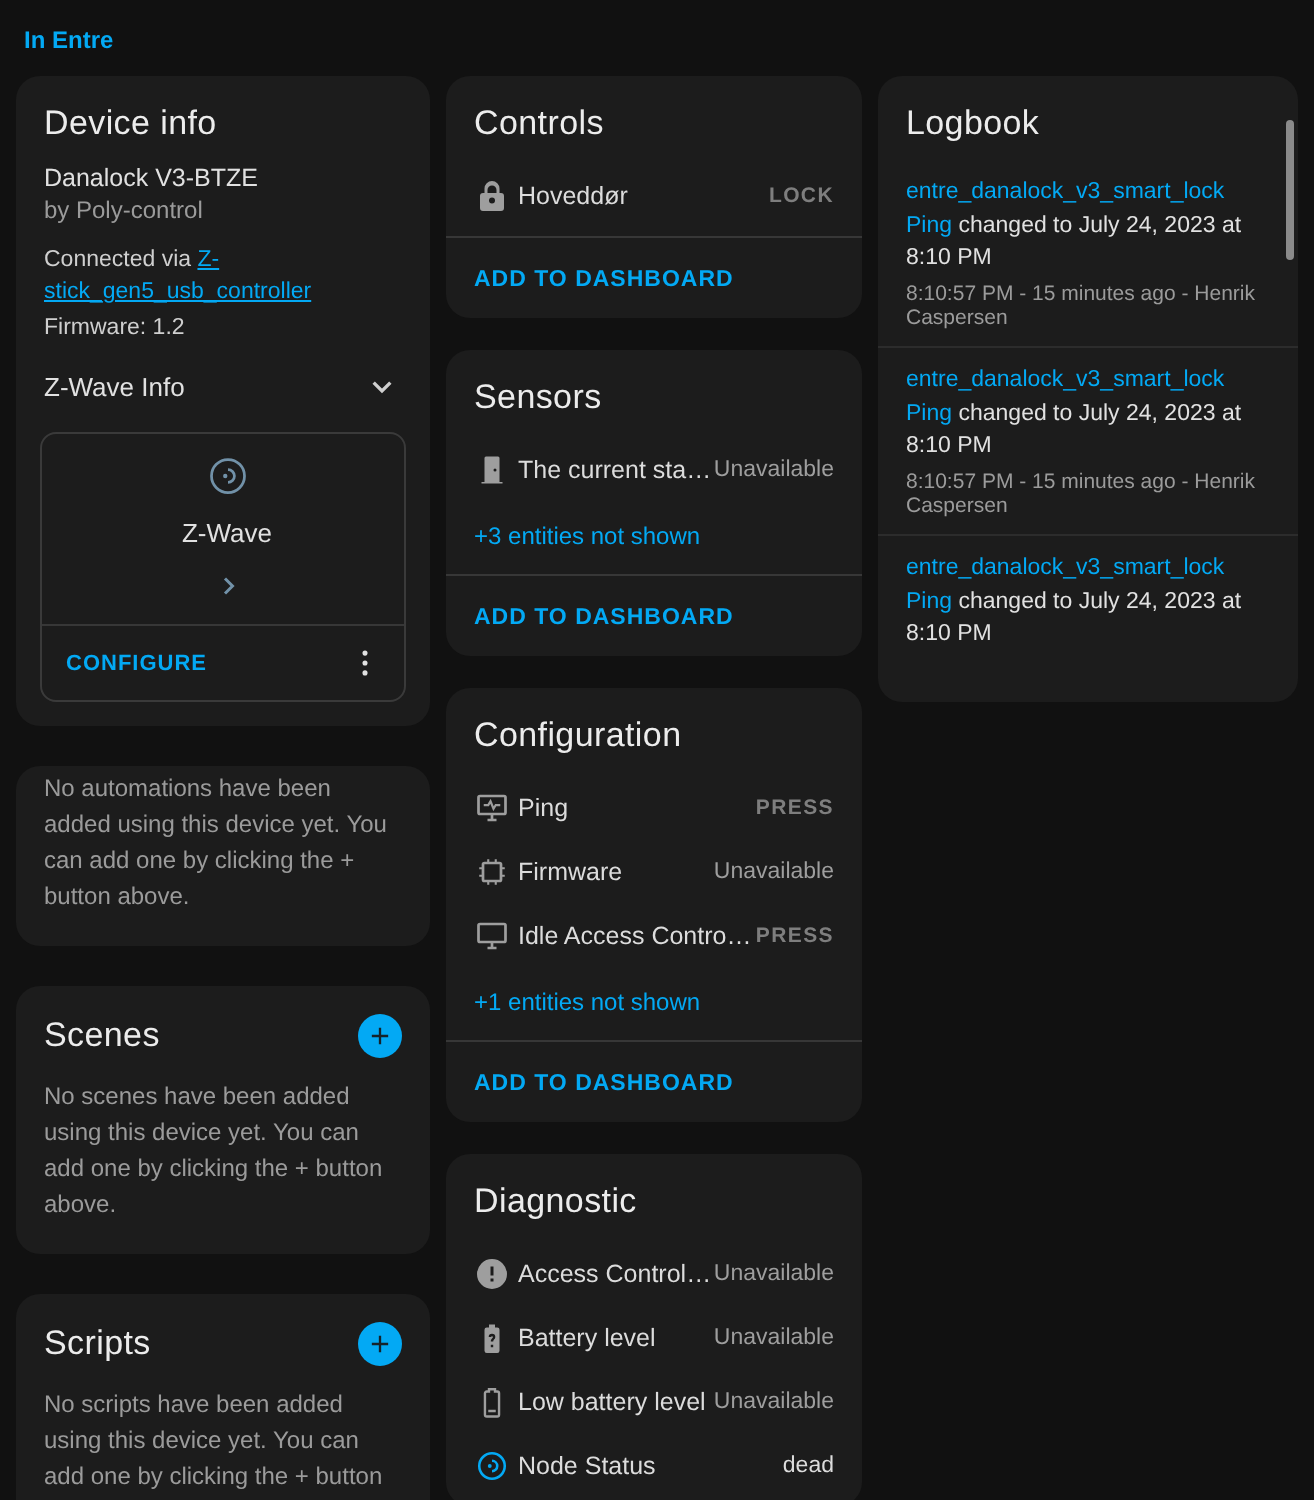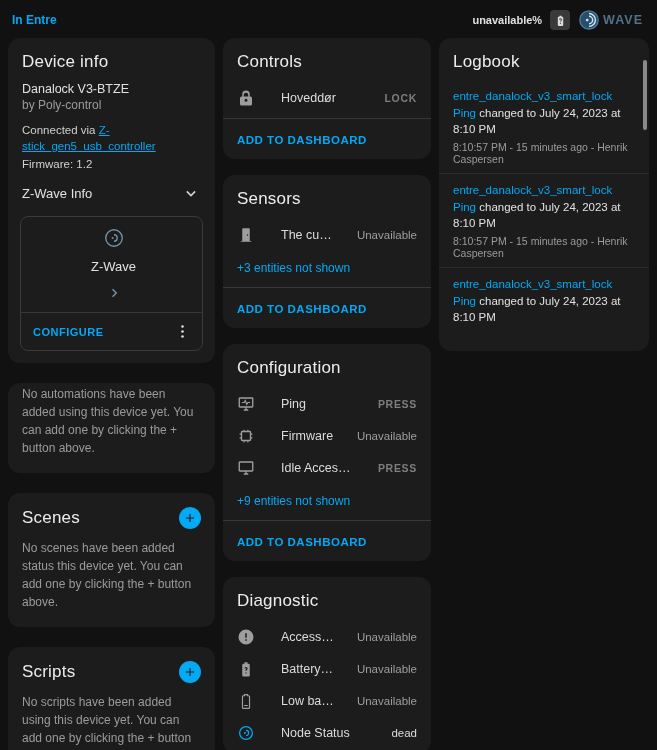--- a/index.html
+++ b/index.html
@@ -71,21 +71,21 @@
 
   
   .plus-btn {
     width: 22px; height: 22px; border-radius: 50%; background: #03a9f4;
     display: flex; align-items: center; justify-content: center; color: #15232b;
     cursor: pointer; flex: none;
   }
   .empty-text { margin: 0; padding: 2px 14px 16px; font-size: 12px; color: #9b9b9b; line-height: 1.5; }
 
   
-  .erow { display: flex; align-items: center; gap: 22px; padding: 7px 14px; }
+  .erow { display: flex; align-items: center; gap: 0; padding: 7px 14px; }
   .erow .icon { width: 22px; flex: none; display: flex; color: #9e9e9e; }
   .erow .icon.blue { color: #03a9f4; }
   .erow .ename {
     flex: 1; font-size: 12.5px; color: #dcdcdc;
     white-space: nowrap; overflow: hidden; text-overflow: ellipsis;
   }
   .erow .evalue { flex: none; font-size: 11.5px; color: #9e9e9e; }
   .erow .evalue.action { font-size: 10.5px; font-weight: 700; letter-spacing: 0.7px; color: #7e7e7e; cursor: pointer; }
   .erow .evalue.state { color: #dcdcdc; }
   .more-link { display: block; padding: 6px 14px 12px; font-size: 12px; color: #03a9f4; }
@@ -105,39 +105,20 @@
   .lb-scrollbar {
     position: absolute; right: 2px; top: 22px; width: 4px; height: 70px;
     background: #8a8a8a; border-radius: 2px;
   }
 </style>
 </head>
 <body>
 
 <div class="topbar">
   <a class="breadcrumb">In Entre</a>
-  <div class="topbar-right">
-    <span class="battery-label">unavailable%</span>
-    <span class="battery-chip">
-      <svg viewBox="0 0 24 24" width="13" height="13" fill="currentColor">
-          <path d="M14 3h-4v2H8.5A1.5 1.5 0 0 0 7 6.5v14A1.5 1.5 0 0 0 8.5 22h7a1.5 1.5 0 0 0 1.5-1.5v-14A1.5 1.5 0 0 0 15.5 5H14V3zm-3 13h2v2h-2v-2zm2-2h-2c0-2 2-2 2-3.5a1 1 0 0 0-2 0H9.5a2.5 2.5 0 0 1 5 0c0 1.8-1.5 2-1.5 3.5z"></path>
-        </svg>
-    </span>
-    <div class="zwave-logo">
-      <svg width="22" height="22" viewBox="0 0 24 24">
-        <circle cx="12" cy="12" r="10" fill="#2a4e69" stroke="#4a7b9d" stroke-width="1.5"></circle>
-        <g fill="none" stroke="#cfe3f2" stroke-width="1.6">
-          <path d="M12 8a4 4 0 0 1 0 8"></path>
-          <path d="M12 5a7 7 0 0 1 0 14"></path>
-        </g>
-        <circle cx="10" cy="12" r="1.5" fill="#cfe3f2"></circle>
-      </svg>
-      <span class="wordmark">WAVE</span>
-    </div>
-  </div>
 </div>
 
 <div class="columns">
 
   <div class="col col-left">
 
     <div class="card">
       <div class="di-pad">
         <h2>Device info</h2>
         <div class="di-model">Danalock V3-BTZE</div>
@@ -191,21 +172,21 @@
 
     <div class="card">
       <div class="card-head">
         <h2>Scenes</h2>
         <span class="plus-btn">
           <svg viewBox="0 0 24 24" width="14" height="14" fill="currentColor">
               <path d="M11 5h2v6h6v2h-6v6h-2v-6H5v-2h6z"></path>
             </svg>
         </span>
       </div>
-      <p class="empty-text">No scenes have been added status this device yet. You can add one by clicking the + button above.</p>
+      <p class="empty-text">No scenes have been added using this device yet. You can add one by clicking the + button above.</p>
     </div>
 
     <div class="card">
       <div class="card-head">
         <h2>Scripts</h2>
         <span class="plus-btn">
           <svg viewBox="0 0 24 24" width="14" height="14" fill="currentColor">
               <path d="M11 5h2v6h6v2h-6v6h-2v-6H5v-2h6z"></path>
             </svg>
         </span>
@@ -288,21 +269,21 @@
           <span class="icon">
             <svg viewBox="0 0 24 24" width="18" height="18" fill="none" stroke="currentColor" stroke-width="1.8">
                 <rect x="3" y="4" width="18" height="12" rx="1"></rect>
                 <path d="M9 20h6M12 16v4"></path>
               </svg>
           </span>
           <span class="ename">Idle Access Control Lock ...</span>
           <span class="evalue action">PRESS</span>
         </div>
       </div>
-      <a class="more-link">+9 entities not shown</a>
+      <a class="more-link">+1 entities not shown</a>
       <div class="card-footer">
         <a class="footer-link">ADD TO DASHBOARD</a>
       </div>
     </div>
 
     <div class="card">
       <div class="card-head">
         <h2>Diagnostic</h2>
       </div>
       <div class="rows-block">

